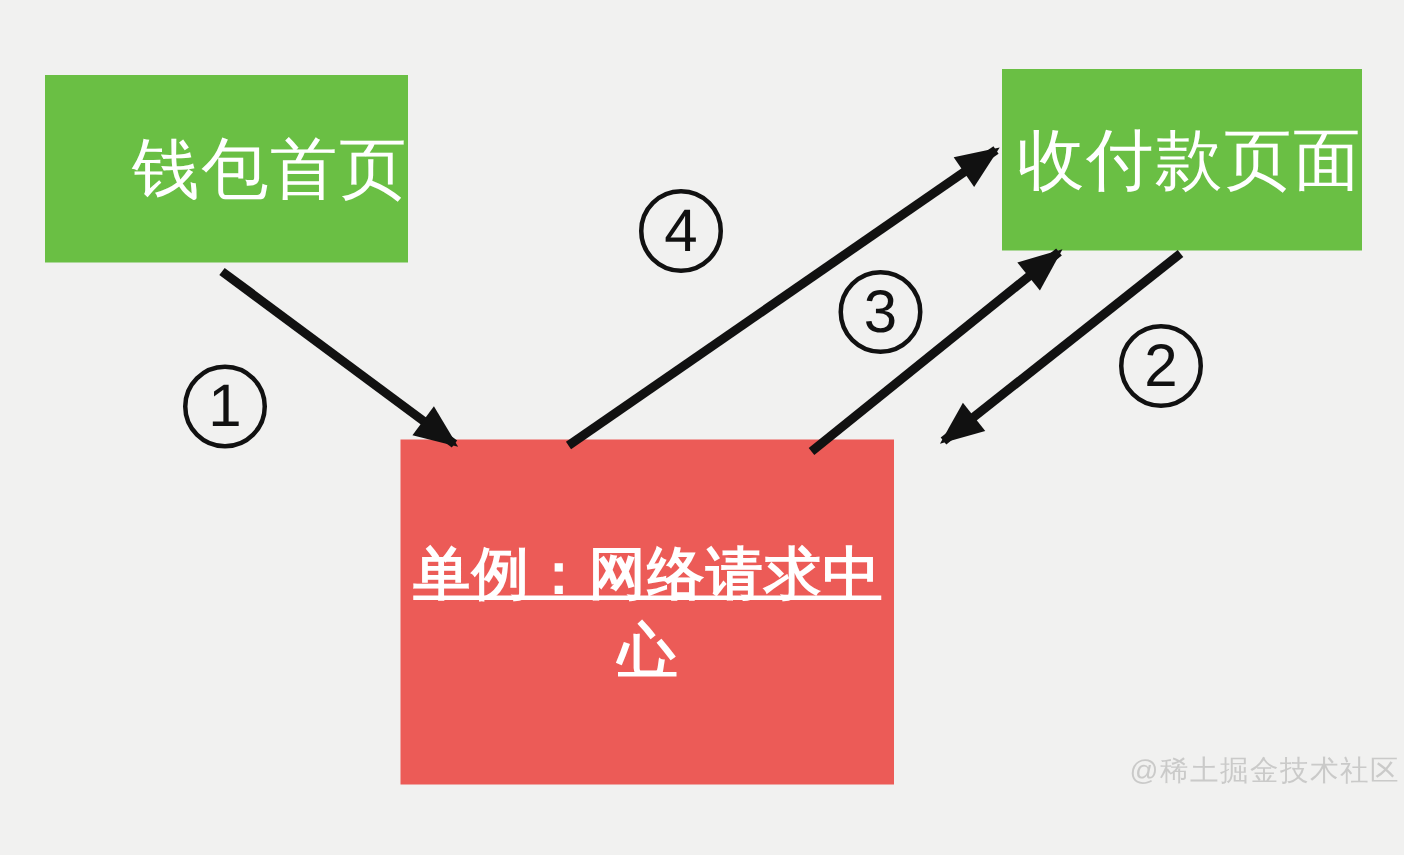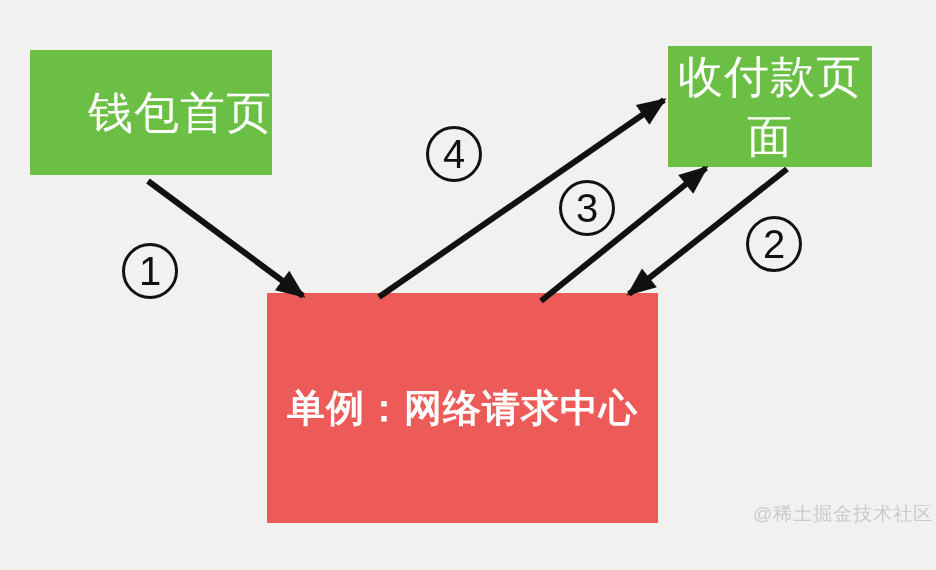--- a/index.html
+++ b/index.html
@@ -34,22 +34,22 @@
     letter-spacing: 1px;
     justify-content: flex-end;
   }
   .node-red {
     background: #ec5b57;
     font-size: 38px;
     font-weight: 700;
     letter-spacing: 1px;
   }
   #node-wallet   { left: 30px;  top: 50px;  width: 242px; height: 125px; }
-  #node-payment  { left: 668px; top: 46px;  width: 204px; height: 121px; font-family: Liberation Mono, monospace; }
-  #node-singleton{ left: 267px; top: 293px; width: 391px; height: 230px; }
+  #node-payment  { left: 668px; top: 46px;  width: 240px; height: 121px; font-family: Liberation Mono, monospace; }
+  #node-singleton{ left: 267px; top: 293px; width: 329px; height: 230px; text-decoration: underline; }
 
   svg.arrows {
     position: absolute;
     inset: 0;
     pointer-events: none;
   }
   .arrow-line {
     stroke: #111111;
     stroke-width: 6;
     fill: none;

